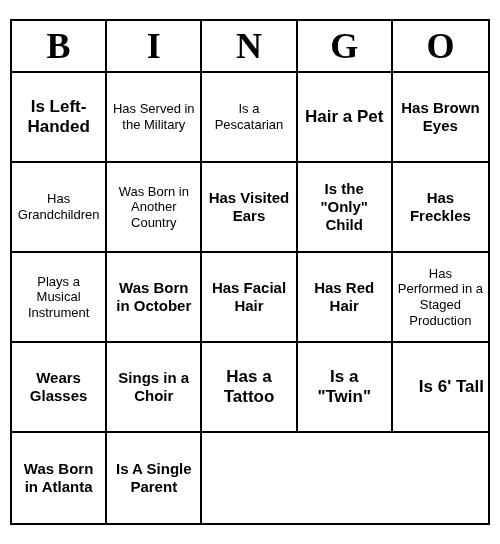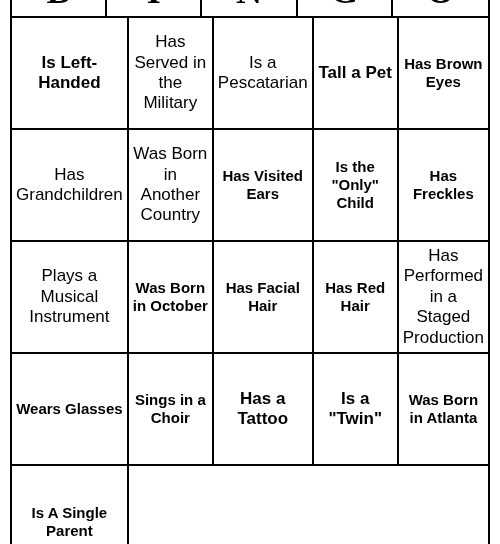--- a/index.html
+++ b/index.html
@@ -51,21 +51,21 @@
 
     .bingo-cell {
       border-right: 2px solid #000;
       border-bottom: 2px solid #000;
       display: flex;
       align-items: center;
       justify-content: center;
       text-align: center;
       padding: 4px;
       min-height: 90px;
-      font-size: 17px;
+      font-size: 13px;
       line-height: 1.2;
     }
 
     .bingo-cell:nth-child(5n) {
       border-right: none;
       justify-content: flex-end;
     }
 
     .bingo-cell:nth-child(n+21) {
       border-bottom: none;
@@ -100,21 +100,21 @@
   <div class="bingo-cell large-text">
         <span class="cell-text">Is Left-Handed</span>
       </div>
       <div class="bingo-cell">
         <span class="cell-text">Has Served in the Military</span>
       </div>
       <div class="bingo-cell">
         <span class="cell-text">Is a Pescatarian</span>
       </div>
       <div class="bingo-cell large-text">
-        <span class="cell-text">Tall a Pet</span>
+        <span class="cell-text">Hair a Pet</span>
       </div>
       <div class="bingo-cell medium-text">
         <span class="cell-text">Has Brown Eyes</span>
       </div>
       <div class="bingo-cell">
         <span class="cell-text">Has Grandchildren</span>
       </div>
       <div class="bingo-cell">
         <span class="cell-text">Was Born in Another Country</span>
       </div>
@@ -147,20 +147,23 @@
       </div>
       <div class="bingo-cell medium-text">
         <span class="cell-text">Sings in a Choir</span>
       </div>
       <div class="bingo-cell large-text">
         <span class="cell-text">Has a Tattoo</span>
       </div>
       <div class="bingo-cell large-text">
         <span class="cell-text">Is a "Twin"</span>
       </div>
+      <div class="bingo-cell large-text">
+        <span class="cell-text">Is 6' Tall</span>
+      </div>
       <div class="bingo-cell medium-text">
         <span class="cell-text">Was Born in Atlanta</span>
       </div>
       <div class="bingo-cell medium-text">
         <span class="cell-text">Is A Single Parent</span>
       </div>
     </div>
 </div>
 
 </body></html>

